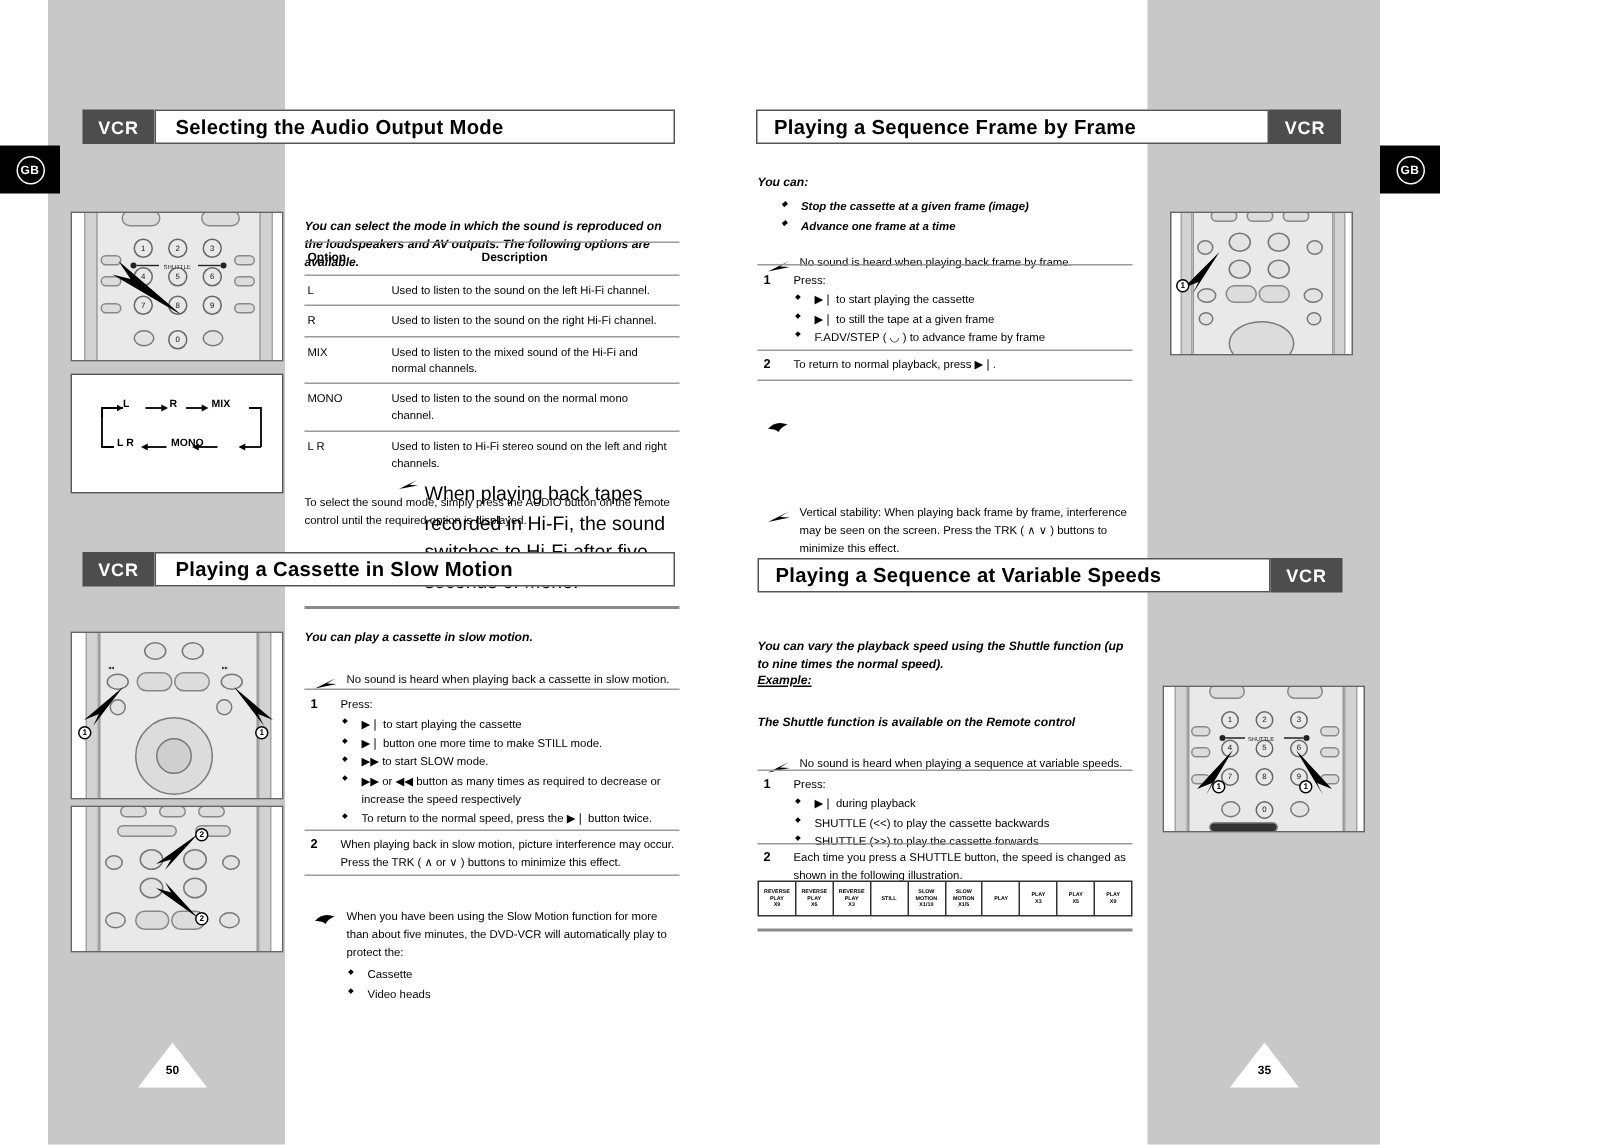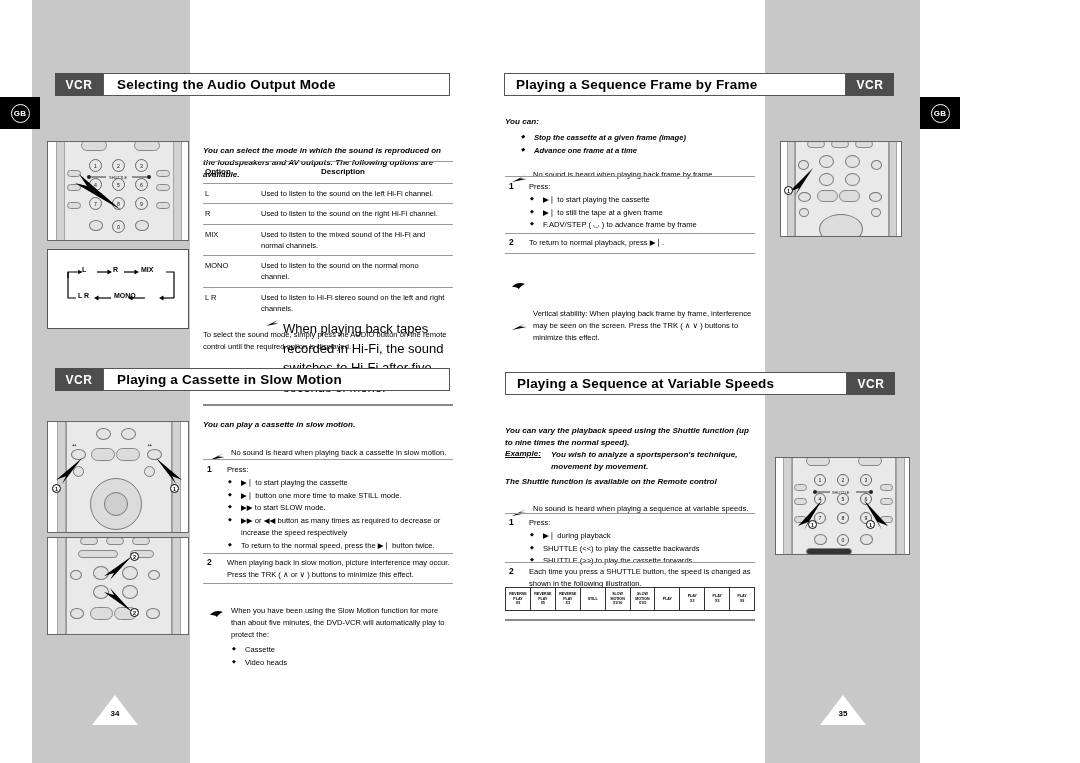--- a/index.html
+++ b/index.html
@@ -439,21 +439,21 @@
   <div class="rule" style="left:505px; top:253px; width:250px;"></div>
 
   <div class="glyph-note" style="position:absolute; left:505px; top:261px; width:252px;">
     <div class="g">
       <svg width="16" height="11" viewBox="0 0 16 11">
         <path d="M1 6 C4 2, 9 1, 14 3 C11 4, 9 6, 8 8 C6 6, 3 6, 1 6 Z" fill="#000"></path>
       </svg>
     </div>
   </div>
 
-  <div class="glyph-note" style="position:absolute; left:505px; top:292px; width:252px;align-items:center;">
+  <div class="glyph-note" style="position:absolute; left:505px; top:320px; width:252px;">
     <div class="g">
       <svg width="15" height="10" viewBox="0 0 15 10">
         <path d="M0 8 L14 1 L8 4.6 L14.5 5 Z" fill="#000"></path>
       </svg>
     </div>
     <div class="t">Vertical stability: When playing back frame by frame, interference may be seen on the screen. Press the TRK ( ∧ ∨ ) buttons to minimize this effect.</div>
   </div>
 
   <div class="remote-box" style="left:780px; top:141px; width:122px; height:96px;">
     <div class="remote-body" style="left:14px; top:-6px; width:94px; height:108px; border-radius:6px;"></div>
@@ -483,21 +483,20 @@
 
   <div class="sec-head" style="left:505px; top:372px; width:390px;">
     <div class="sec-title pad-r">Playing a Sequence at Variable Speeds</div>
     <div class="sec-vcr">VCR</div>
   </div>
 
   <div class="intro" style="left:505px; top:425px; width:252px;">You can vary the playback speed using the Shuttle function (up to nine times the normal speed).</div>
 
   <div style="position:absolute; left:505px; top:449px; width:252px; display:flex;">
     <div style="width:42px; flex:none; font-style:italic; font-weight:bold; font-size:8.1px; text-decoration:underline;">Example:</div>
-    <div style="flex:1; font-style:italic; font-weight:bold; font-size:8.1px; line-height:1.5; padding-left:4px;">You wish to analyze a sportsperson's technique, movement by movement.</div>
   </div>
 
   <div class="intro" style="left:505px; top:476px; width:252px;">The Shuttle function is available on the Remote control</div>
 
   <div class="glyph-note" style="position:absolute; left:505px; top:487px; width:252px;">
     <div class="g">
       <svg width="15" height="10" viewBox="0 0 15 10">
         <path d="M0 8 L14 1 L8 4.6 L14.5 5 Z" fill="#000"></path>
       </svg>
     </div>
@@ -594,20 +593,20 @@
     </svg>
     <svg class="ptr" style="left:82px; top:40px;" width="32" height="34" viewBox="0 0 32 34">
       <path d="M6 2 L30 28 L20 24 L24 32 Z" fill="#000"></path>
     </svg>
     <div class="ptr-num" style="left:32px; top:62px;">1</div>
     <div class="ptr-num" style="left:90px; top:62px;">1</div>
   </div>
 
   <div class="pg-tri" style="left:92px; top:695px;">
     <div class="tri"></div>
-    <div class="num">34</div>
+    <div class="num">50</div>
   </div>
   <div class="pg-tri" style="left:820px; top:695px;">
     <div class="tri"></div>
     <div class="num">35</div>
   </div>
 
 </div>
 
 </body></html>

